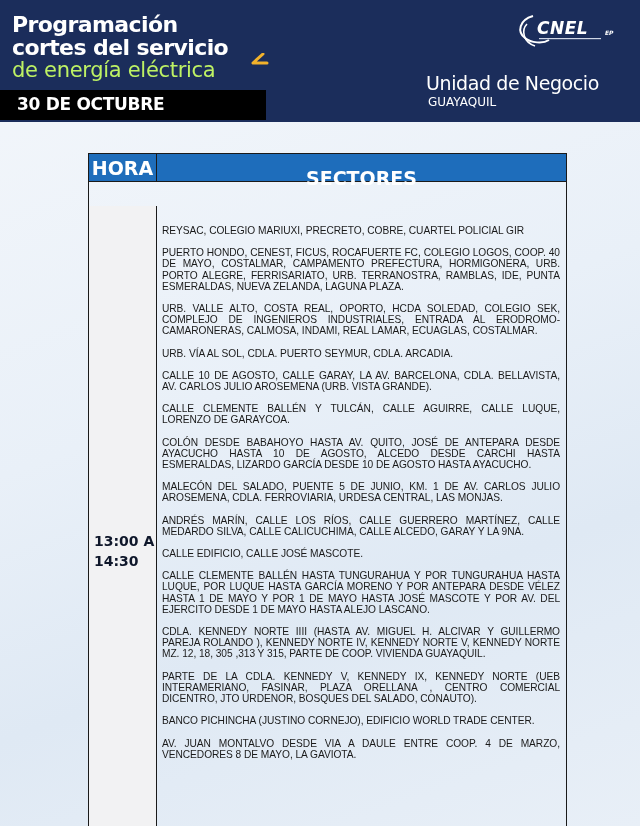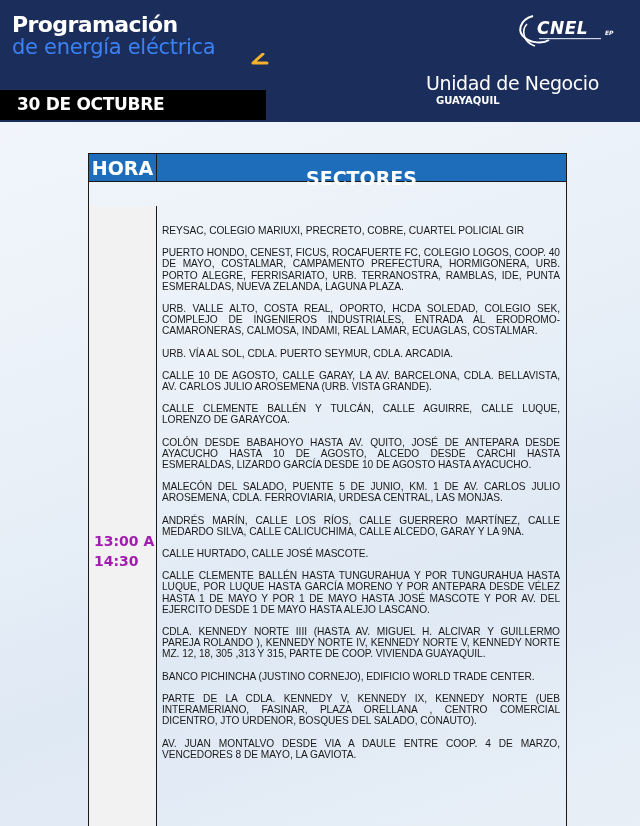--- a/index.html
+++ b/index.html
@@ -17,21 +17,21 @@
     .title {
       position: absolute; left: 12px; top: 13px;
       font-family: "DejaVu Sans", sans-serif;
       line-height: 23px;
     }
     .title .l1, .title .l2 {
       color: #ffffff; font-weight: bold; font-size: 22px; letter-spacing: -0.6px;
       display: block;
     }
     .title .l3 {
-      color: #3b82f6; font-size: 21px; display: block; letter-spacing: -0.3px;
+      color: #bef264; font-size: 21px; display: block; letter-spacing: -0.3px;
     }
     .title .chev {
       display: inline-block; position: absolute; left: 238px; top: 40px;
       width: 20px; height: 14px;
     }
     .date-bar {
       position: absolute; left: 0; top: 90px; width: 266px; height: 30px;
       background: #000000;
     }
     .date-bar span {
@@ -40,21 +40,21 @@
       font-family: "DejaVu Sans", sans-serif; letter-spacing: -0.3px;
     }
     .logo {
       position: absolute; left: 515px; top: 12px; width: 120px; height: 40px;
     }
     .unit {
       position: absolute; left: 426px; top: 72px; color: #ffffff;
       font-family: "DejaVu Sans", sans-serif;
     }
     .unit .u1 { font-weight: normal; font-size: 19px; letter-spacing: -0.4px; display: block; }
-    .unit .u2 { font-weight: bold; font-size: 10px; display: block; margin-top: 1px; margin-left: 10px; }
+    .unit .u2 { font-weight: normal; font-size: 12px; display: block; margin-top: 1px; margin-left: 2px; }
     .table-wrap {
       position: absolute; left: 88px; top: 153px; width: 479px; height: 748px;
       border: 1.5px solid #1a1a1a;
       display: flex; flex-direction: column; gap: 24px;
     }
     .thead { display: flex; height: 28px; background: #1e6dbb; border-bottom: 1.5px solid #1a1a1a; }
     .th {
       color: #ffffff; font-weight: bold; font-size: 19px;
       font-family: "DejaVu Sans", sans-serif;
       display: flex; align-items: center; justify-content: center;
@@ -63,35 +63,36 @@
     .th.sectores { flex: 1; margin-top: 20px; }
     .tbody { display: flex; flex: 1; }
     .td-hora {
       width: 68px; border-right: 1.5px solid #1a1a1a;
       background: #f2f2f3;
       display: flex; flex-direction: column; justify-content: center;
       padding-left: 5px; padding-bottom: 4px;
     }
     .td-hora span {
       font-family: "DejaVu Sans", sans-serif;
-      font-weight: bold; font-size: 14px; color: #a21caf; line-height: 20px; display: block;
+      font-weight: bold; font-size: 14px; color: #0f172a; line-height: 20px; display: block;
     }
     .td-sectores { flex: 1; padding: 19px 6px 0 5px; }
     .sector {
       font-size: 10.2px; line-height: 11.2px; color: #1a1a1a;
       text-align: justify; margin-bottom: 11px;
       letter-spacing: -0.05px;
     }
   </style>
 </head>
 <body>
 
 <div class="header">
   <div class="title">
     <span class="l1">Programación</span>
+    <span class="l2">cortes del servicio</span>
     <span class="l3">de energía eléctrica</span>
     <svg class="chev" viewBox="0 0 20 14">
       <path d="M13 1 L3 10 L17 10" fill="none" stroke="#f2b22b" stroke-width="3" stroke-linecap="round" stroke-linejoin="round"></path>
     </svg>
   </div>
 
   <div class="date-bar">
     <span>30 DE OCTUBRE</span>
   </div>
 
@@ -122,21 +123,21 @@
     <div class="td-sectores">
       <p class="sector">REYSAC, COLEGIO MARIUXI, PRECRETO, COBRE, CUARTEL POLICIAL GIR</p>
       <p class="sector">PUERTO HONDO, CENEST, FICUS, ROCAFUERTE FC, COLEGIO LOGOS, COOP. 40 DE MAYO, COSTALMAR, CAMPAMENTO PREFECTURA, HORMIGONERA, URB. PORTO ALEGRE, FERRISARIATO, URB. TERRANOSTRA, RAMBLAS, IDE, PUNTA ESMERALDAS, NUEVA ZELANDA, LAGUNA PLAZA.</p>
       <p class="sector">URB. VALLE ALTO, COSTA REAL, OPORTO, HCDA SOLEDAD, COLEGIO SEK, COMPLEJO DE INGENIEROS INDUSTRIALES, ENTRADA AL ERODROMO-CAMARONERAS, CALMOSA, INDAMI, REAL LAMAR, ECUAGLAS, COSTALMAR.</p>
       <p class="sector">URB. VÍA AL SOL, CDLA. PUERTO SEYMUR, CDLA. ARCADIA.</p>
       <p class="sector">CALLE 10 DE AGOSTO, CALLE GARAY, LA AV. BARCELONA, CDLA. BELLAVISTA, AV. CARLOS JULIO AROSEMENA (URB. VISTA GRANDE).</p>
       <p class="sector">CALLE CLEMENTE BALLÉN Y TULCÁN, CALLE AGUIRRE, CALLE LUQUE, LORENZO DE GARAYCOA.</p>
       <p class="sector">COLÓN DESDE BABAHOYO HASTA AV. QUITO, JOSÉ DE ANTEPARA DESDE AYACUCHO HASTA 10 DE AGOSTO, ALCEDO DESDE CARCHI HASTA ESMERALDAS, LIZARDO GARCÍA DESDE 10 DE AGOSTO HASTA AYACUCHO.</p>
       <p class="sector">MALECÓN DEL SALADO, PUENTE 5 DE JUNIO, KM. 1 DE AV. CARLOS JULIO AROSEMENA, CDLA. FERROVIARIA, URDESA CENTRAL, LAS MONJAS.</p>
       <p class="sector">ANDRÉS MARÍN, CALLE LOS RÍOS, CALLE GUERRERO MARTÍNEZ, CALLE MEDARDO SILVA, CALLE CALICUCHIMA, CALLE ALCEDO, GARAY Y LA 9NA.</p>
-      <p class="sector">CALLE HURTADO, CALLE JOSÉ MASCOTE.</p>
+      <p class="sector">CALLE EDIFICIO, CALLE JOSÉ MASCOTE.</p>
       <p class="sector">CALLE CLEMENTE BALLÉN HASTA TUNGURAHUA Y POR TUNGURAHUA HASTA LUQUE, POR LUQUE HASTA GARCÍA MORENO Y POR ANTEPARA DESDE VÉLEZ HASTA 1 DE MAYO Y POR 1 DE MAYO HASTA JOSÉ MASCOTE Y POR AV. DEL EJERCITO DESDE 1 DE MAYO HASTA ALEJO LASCANO.</p>
       <p class="sector">CDLA. KENNEDY NORTE IIII (HASTA AV. MIGUEL H. ALCIVAR  Y GUILLERMO PAREJA ROLANDO ), KENNEDY NORTE IV, KENNEDY NORTE V,  KENNEDY NORTE MZ. 12, 18, 305 ,313 Y 315, PARTE DE COOP. VIVIENDA GUAYAQUIL.</p>
+      <p class="sector">PARTE DE LA CDLA. KENNEDY V, KENNEDY IX, KENNEDY NORTE (UEB INTERAMERIANO, FASINAR, PLAZA ORELLANA , CENTRO COMERCIAL DICENTRO, JTO URDENOR, BOSQUES DEL SALADO, CONAUTO).</p>
       <p class="sector">BANCO PICHINCHA (JUSTINO CORNEJO), EDIFICIO WORLD TRADE CENTER.</p>
-      <p class="sector">PARTE DE LA CDLA. KENNEDY V, KENNEDY IX, KENNEDY NORTE (UEB INTERAMERIANO, FASINAR, PLAZA ORELLANA , CENTRO COMERCIAL DICENTRO, JTO URDENOR, BOSQUES DEL SALADO, CONAUTO).</p>
       <p class="sector">AV. JUAN MONTALVO DESDE VIA A DAULE ENTRE  COOP. 4 DE MARZO, VENCEDORES 8 DE MAYO, LA GAVIOTA.</p>
     </div>
   </div>
 </div>
 
 </body></html>

